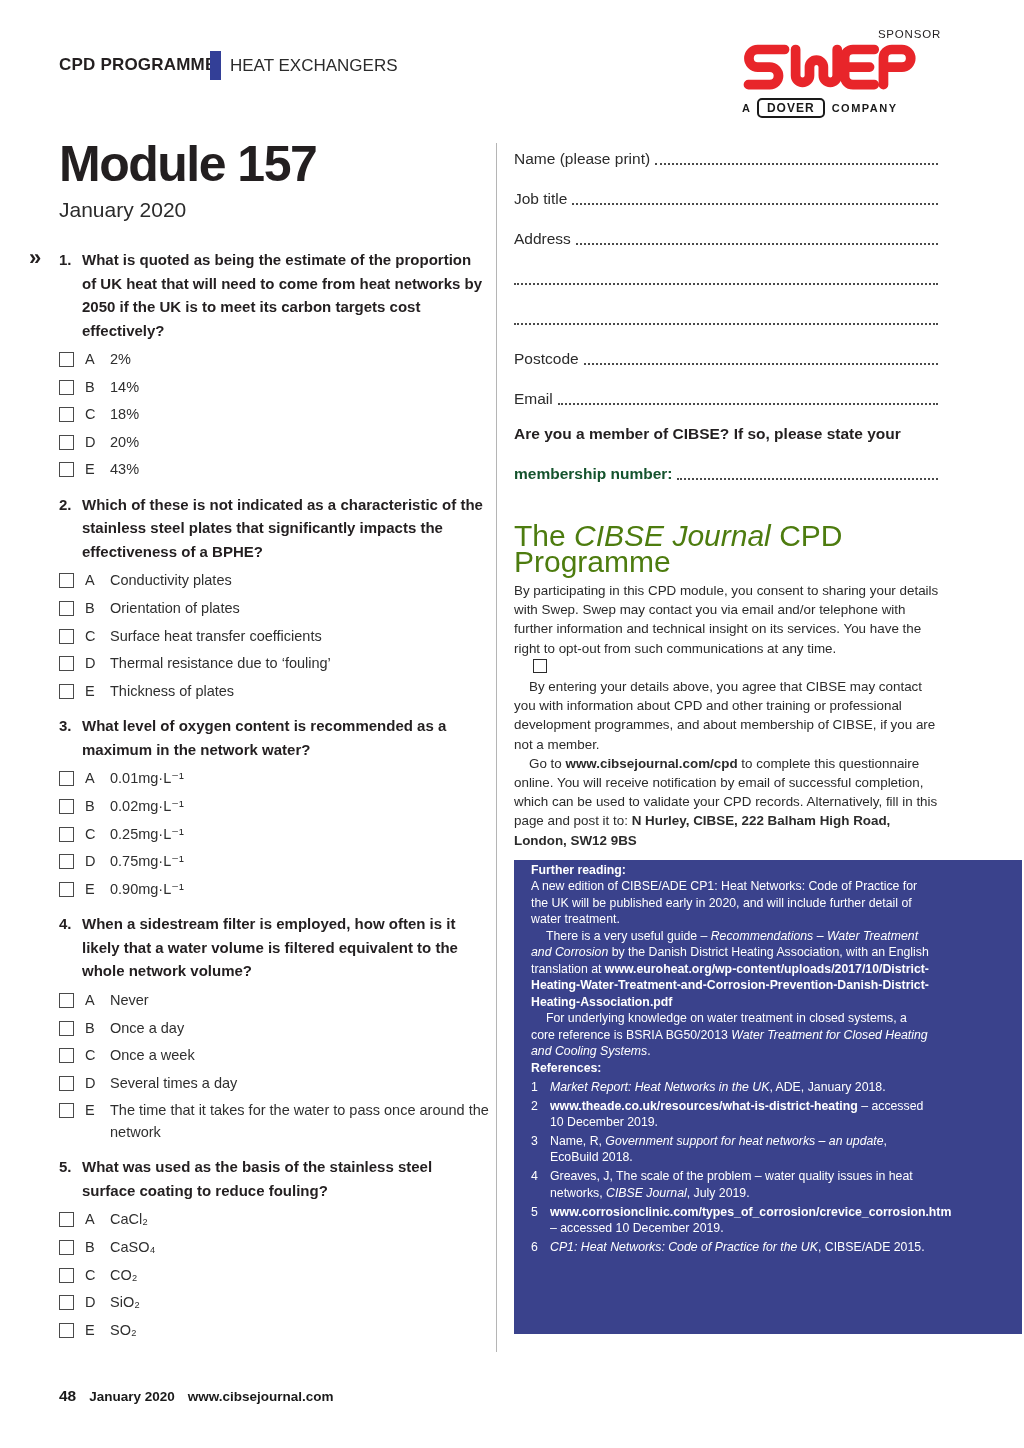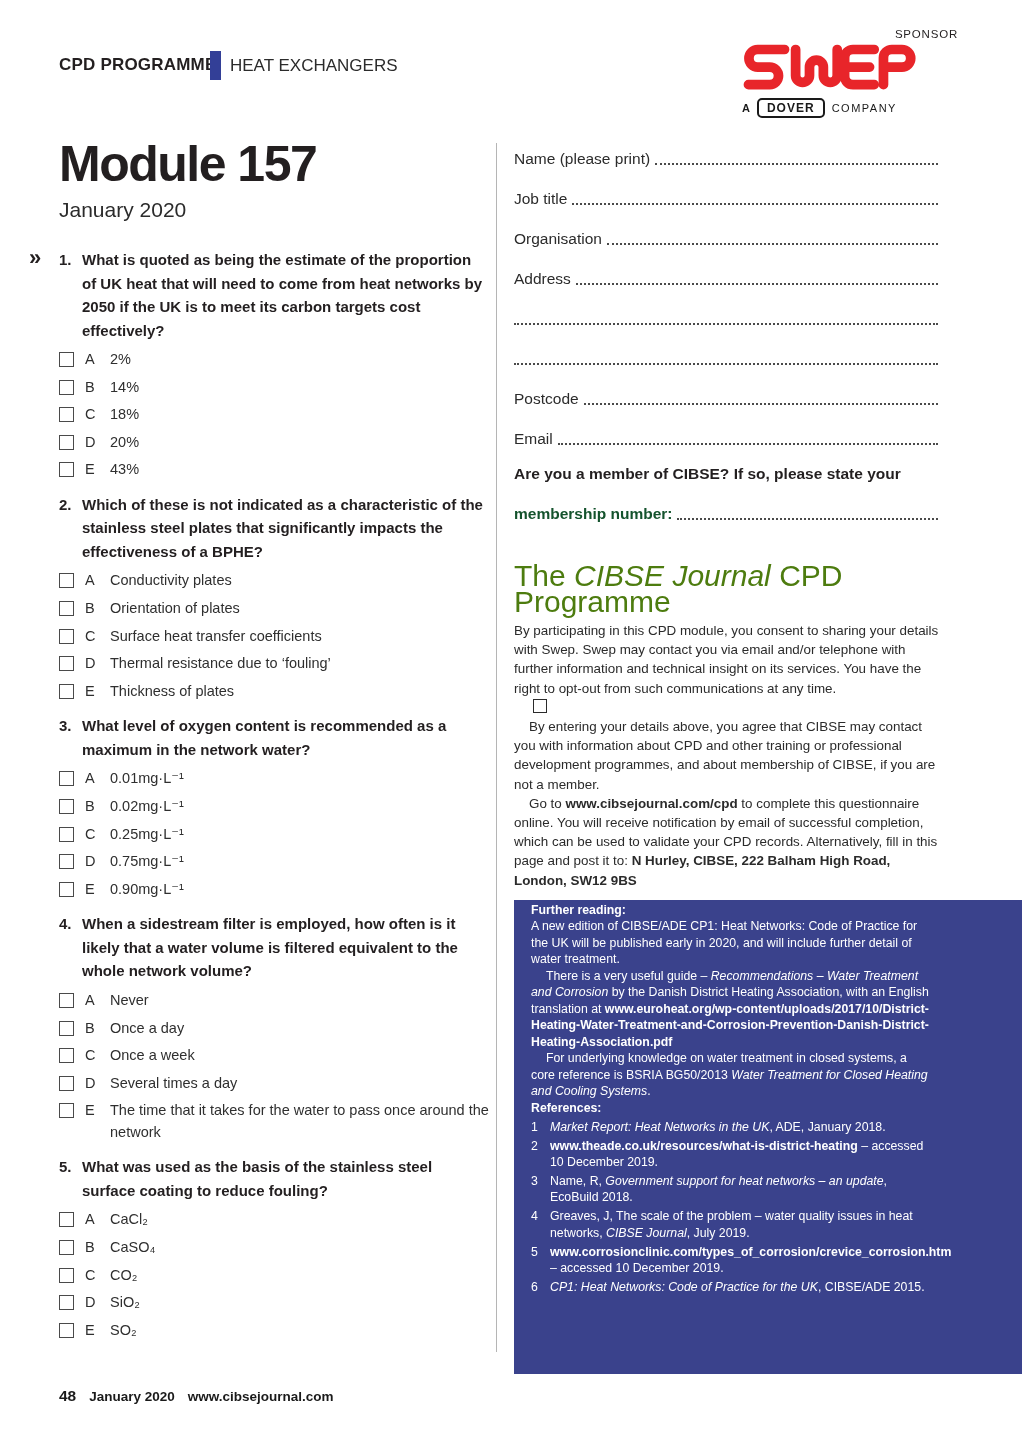--- a/index.html
+++ b/index.html
@@ -5,26 +5,26 @@
   html,body{margin:0;padding:0;background:#e8e8e8;}
   .page{position:relative;width:1024px;height:1448px;background:#ffffff;margin:0 auto;
         font-family:"Liberation Sans","DejaVu Sans",sans-serif;color:#2b2b2b;overflow:hidden;}
   .b{font-weight:bold}
   .i{font-style:italic}
 
   
   .kicker{position:absolute;left:59px;top:55px;font-size:17px;font-weight:bold;letter-spacing:.2px;color:#231f20;}
   .kicker-bar{position:absolute;left:210px;top:51px;width:11px;height:29px;background:#333F97;}
   .topic{position:absolute;left:230px;top:56px;font-size:17px;color:#2b2b2b;}
-  .sponsor-label{position:absolute;right:66px;top:28px;font-size:11.5px;letter-spacing:.8px;color:#231f20;}
+  .sponsor-label{position:absolute;right:83px;top:28px;font-size:11.5px;letter-spacing:.8px;color:#231f20;}
   .swep-logo{position:absolute;left:742px;top:40px;}
   .dover-line{position:absolute;left:742px;top:98px;display:flex;align-items:center;gap:7px;color:#1a1a1a;}
   .dover-a{font-size:11px;font-weight:bold;}
   .dover-box{border:2.5px solid #1a1a1a;border-radius:5px;padding:0 8px;font-size:12px;font-weight:bold;letter-spacing:1px;line-height:16px;}
-  .dover-company{font-size:11px;font-weight:normal;letter-spacing:1.5px;}
+  .dover-company{font-size:11px;font-weight:bold;letter-spacing:1.5px;}
 
   
   .divider{position:absolute;left:496px;top:143px;width:1px;height:1209px;background:#b5b5b5;}
 
   
   .col-left{position:absolute;left:59px;top:138px;width:436px;}
   .module-title{font-size:50px;font-weight:bold;letter-spacing:-1.5px;color:#231f20;line-height:52px;}
   .module-date{font-size:21px;margin-top:8px;color:#2b2b2b;}
   .questions{margin-top:26px;position:relative;}
   .q-marker{position:absolute;left:-30px;top:-3px;font-size:22px;font-weight:bold;color:#231f20;letter-spacing:-2px;}
@@ -304,24 +304,20 @@
   <div class="form-row">
     <span class="form-label">Name (please print)</span>
     <span class="dots"></span>
   </div>
 
   <div class="form-row">
     <span class="form-label">Job title</span>
     <span class="dots"></span>
   </div>
 
-  <div class="form-row">
-    <span class="form-label">Organisation</span>
-    <span class="dots"></span>
-  </div>
 
   <div class="form-row">
     <span class="form-label">Address</span>
     <span class="dots"></span>
   </div>
 
   <div class="form-row">
 
     <span class="dots"></span>
   </div>

